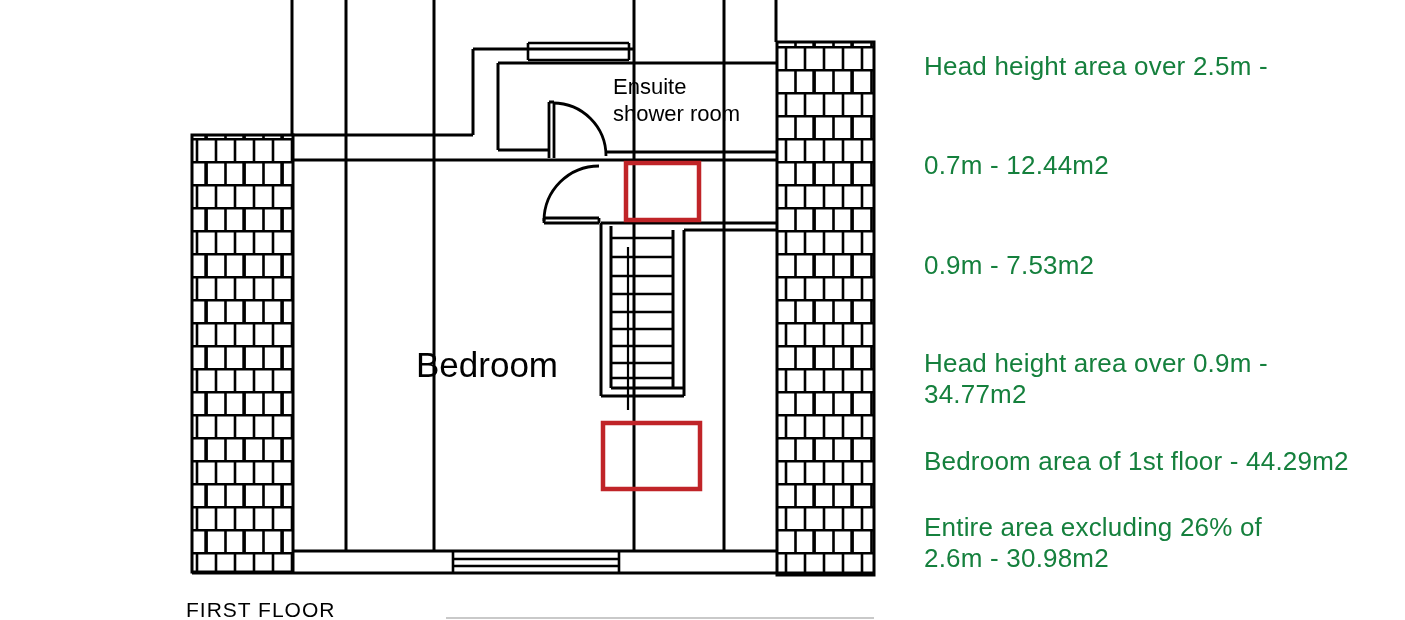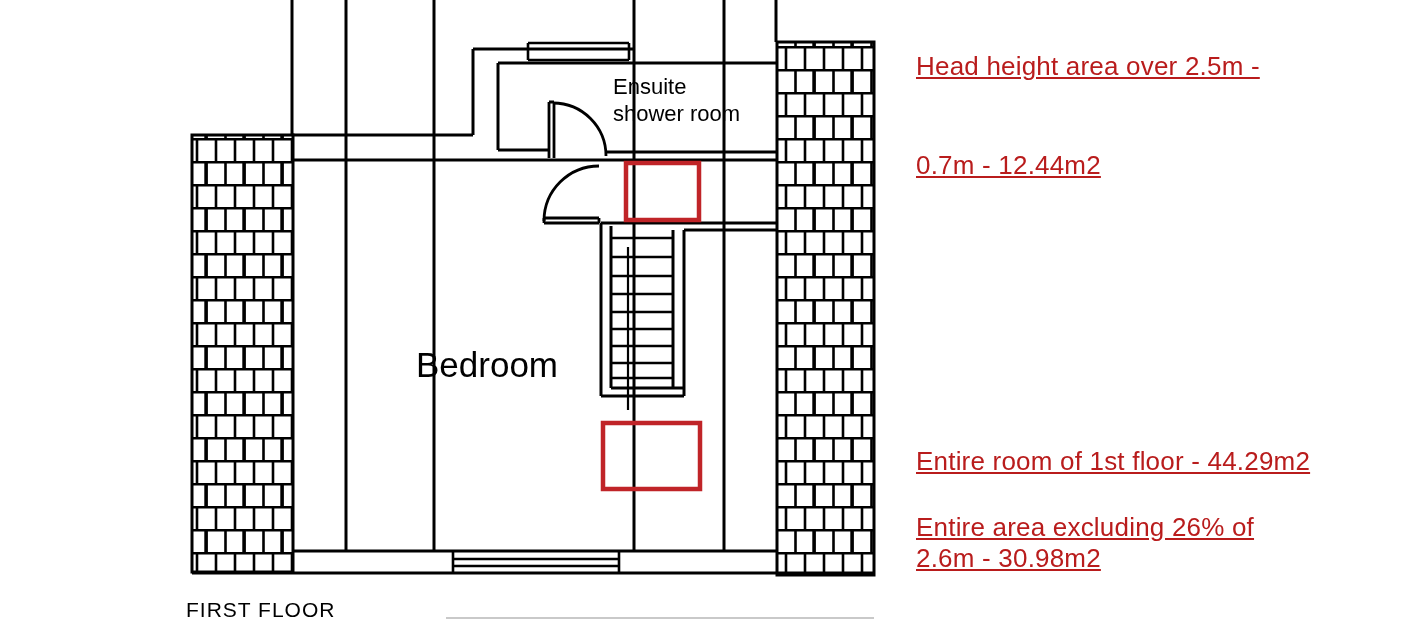--- a/index.html
+++ b/index.html
@@ -7,24 +7,23 @@
     width:1405px;height:620px;background:#ffffff;overflow:hidden;
     font-family:"Liberation Sans",sans-serif;color:#000;
     position:relative;
   }
   .stage{position:absolute;inset:0;margin-left:16px;}
   svg text{font-family:"Liberation Sans",sans-serif;fill:#000;}
   .annotations{
     position:absolute;left:900px;top:0;width:480px;height:620px;
   }
   .ann{
-    position:absolute;left:0;width:480px;
-    font-size:26px;line-height:31px;color:#b91c1c;
+    position:absolute;left:8px;width:480px;
+    font-size:26px;line-height:31px;color:#15803d;
     letter-spacing:0.2px;
-    text-decoration:underline;
   }
   .page-edge{
     position:absolute;left:430px;top:617px;width:428px;height:2px;
     background:#c9c9c9;
   }
 </style>
 </head>
 <body>
 
 <div class="stage">
@@ -101,23 +100,28 @@
 
   
   <div class="annotations">
     <div class="ann" style="top:51px">
       <div>Head height area over 2.5m -</div>
     </div>
     <div class="ann" style="top:150px">
       <div>0.7m - 12.44m2</div>
     </div>
     <div class="ann" style="top:250px">
+      <div>0.9m - 7.53m2</div>
+    </div>
+    <div class="ann" style="top:348px">
+      <div>Head height area over 0.9m -</div>
+      <div>34.77m2</div>
     </div>
     <div class="ann" style="top:446px">
-      <div>Entire room of 1st floor - 44.29m2</div>
+      <div>Bedroom area of 1st floor - 44.29m2</div>
     </div>
     <div class="ann" style="top:512px">
       <div>Entire area excluding 26% of</div>
       <div>2.6m - 30.98m2</div>
     </div>
   </div>
 
   <div class="page-edge"></div>
 </div>
 

